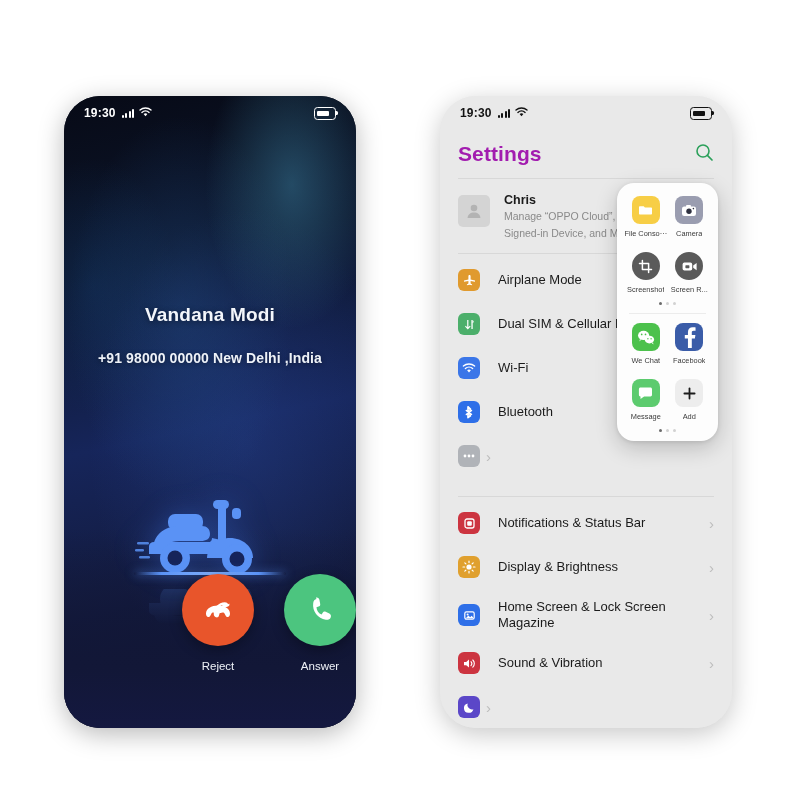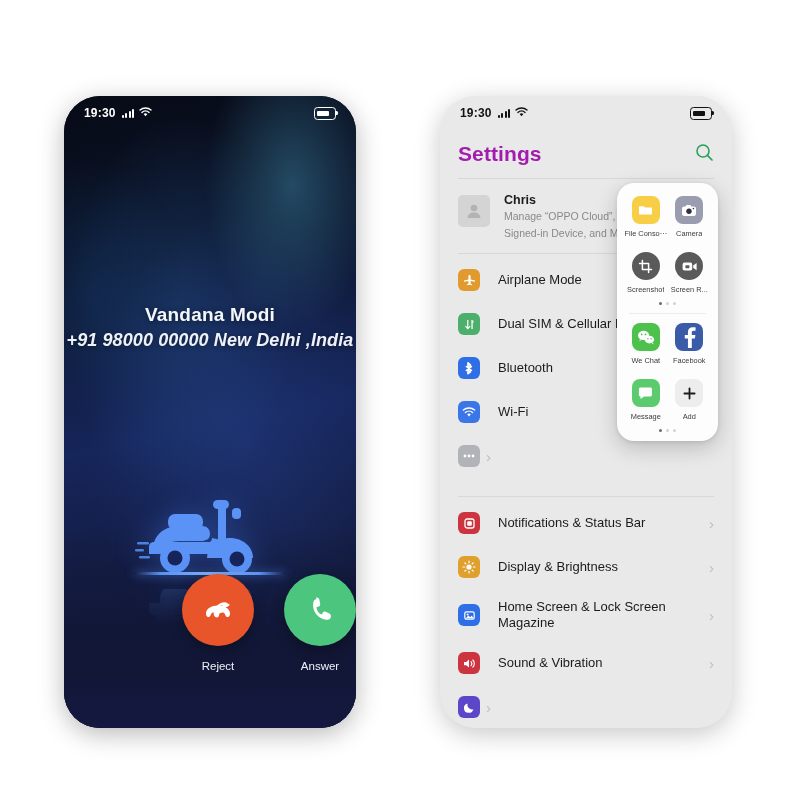--- a/index.html
+++ b/index.html
@@ -79,27 +79,26 @@
     text-align:center; z-index:5;
   }
   .caller-name{
     color:#f3f6fb;
     font-size:19px;
     font-weight:bold;
     letter-spacing:0.2px;
     text-shadow:0 1px 6px rgba(0,0,0,0.45);
   }
   .caller-number{
-    margin-top:4px;
+    margin-top:24px;
     color:#eef2f8;
-    font-size:18px;
+    font-size:14px;
     font-weight:bold;
     letter-spacing:0.1px;
     text-shadow:0 1px 5px rgba(0,0,0,0.4);
-    font-style:italic;
   }
 
   
   .scooter-wrap{
     position:absolute; left:0; right:0; top:392px;
     display:flex; flex-direction:column; align-items:center;
     z-index:4;
   }
   .scooter-wrap svg{display:block; filter:drop-shadow(0 0 14px rgba(70,130,255,0.35));}
   .scooter-reflect{
@@ -383,39 +382,39 @@
                 <path d="M4.2 2v7.2l-1.4-1.4-.8.8 2.8 2.8 2.8-2.8-.8-.8-1.4 1.4V2z" fill="#fff"></path>
                 <rect x="8.4" y="2" width="1.3" height="9" fill="#fff"></rect>
                 <path d="M10.6 2.6 8.6 4.6h2z" fill="#fff"></path>
               </svg>
           </div>
           <div class="row-label">Dual SIM  &amp; Cellular Ne</div>
           <div class="chev">›</div>
         </div>
 
         <div class="settings-row">
-          <div class="row-icon" style="background:#2E6FE8">
-            <svg width="12" height="13" viewBox="0 0 12 13">
-                <path d="M5 1v4.6L7.6 3 5 0.5zM5 11.8V7.4L7.6 10zM3 4.3l6 4.5M3 8.8l6-4.5" stroke="#fff" stroke-width="1.2" fill="none" stroke-linejoin="round"></path>
-                <path d="M5 1.2v10.4l3.2-3.2L3.2 4.4M5 1.2l3.2 3.2L3.2 8.6" stroke="#fff" stroke-width="1.2" fill="none" stroke-linejoin="round" stroke-linecap="round"></path>
-              </svg>
-          </div>
-          <div class="row-label">Bluetooth</div>
-          <div class="chev">›</div>
-        </div>
-
-        <div class="settings-row">
           <div class="row-icon" style="background:#3B76E8">
             <svg width="14" height="12" viewBox="0 0 14 12">
                 <path d="M7 10.4 5.1 8.3a2.9 2.9 0 0 1 3.8 0L7 10.4z" fill="#fff"></path>
                 <path d="M3.4 6.5a5.4 5.4 0 0 1 7.2 0" stroke="#fff" stroke-width="1.4" fill="none" stroke-linecap="round"></path>
                 <path d="M1.4 4.1a8.3 8.3 0 0 1 11.2 0" stroke="#fff" stroke-width="1.4" fill="none" stroke-linecap="round"></path>
               </svg>
           </div>
           <div class="row-label">Wi-Fi</div>
+          <div class="chev">›</div>
+        </div>
+
+        <div class="settings-row">
+          <div class="row-icon" style="background:#2E6FE8">
+            <svg width="12" height="13" viewBox="0 0 12 13">
+                <path d="M5 1v4.6L7.6 3 5 0.5zM5 11.8V7.4L7.6 10zM3 4.3l6 4.5M3 8.8l6-4.5" stroke="#fff" stroke-width="1.2" fill="none" stroke-linejoin="round"></path>
+                <path d="M5 1.2v10.4l3.2-3.2L3.2 4.4M5 1.2l3.2 3.2L3.2 8.6" stroke="#fff" stroke-width="1.2" fill="none" stroke-linejoin="round" stroke-linecap="round"></path>
+              </svg>
+          </div>
+          <div class="row-label">Bluetooth</div>
           <div class="chev">›</div>
         </div>
 
         <div class="settings-row">
           <div class="row-icon" style="background:#B0B3B8">
             <svg width="14" height="6" viewBox="0 0 14 6">
                 <circle cx="3" cy="3" r="1.4" fill="#fff"></circle>
                 <circle cx="7" cy="3" r="1.4" fill="#fff"></circle>
                 <circle cx="11" cy="3" r="1.4" fill="#fff"></circle>
               </svg>

